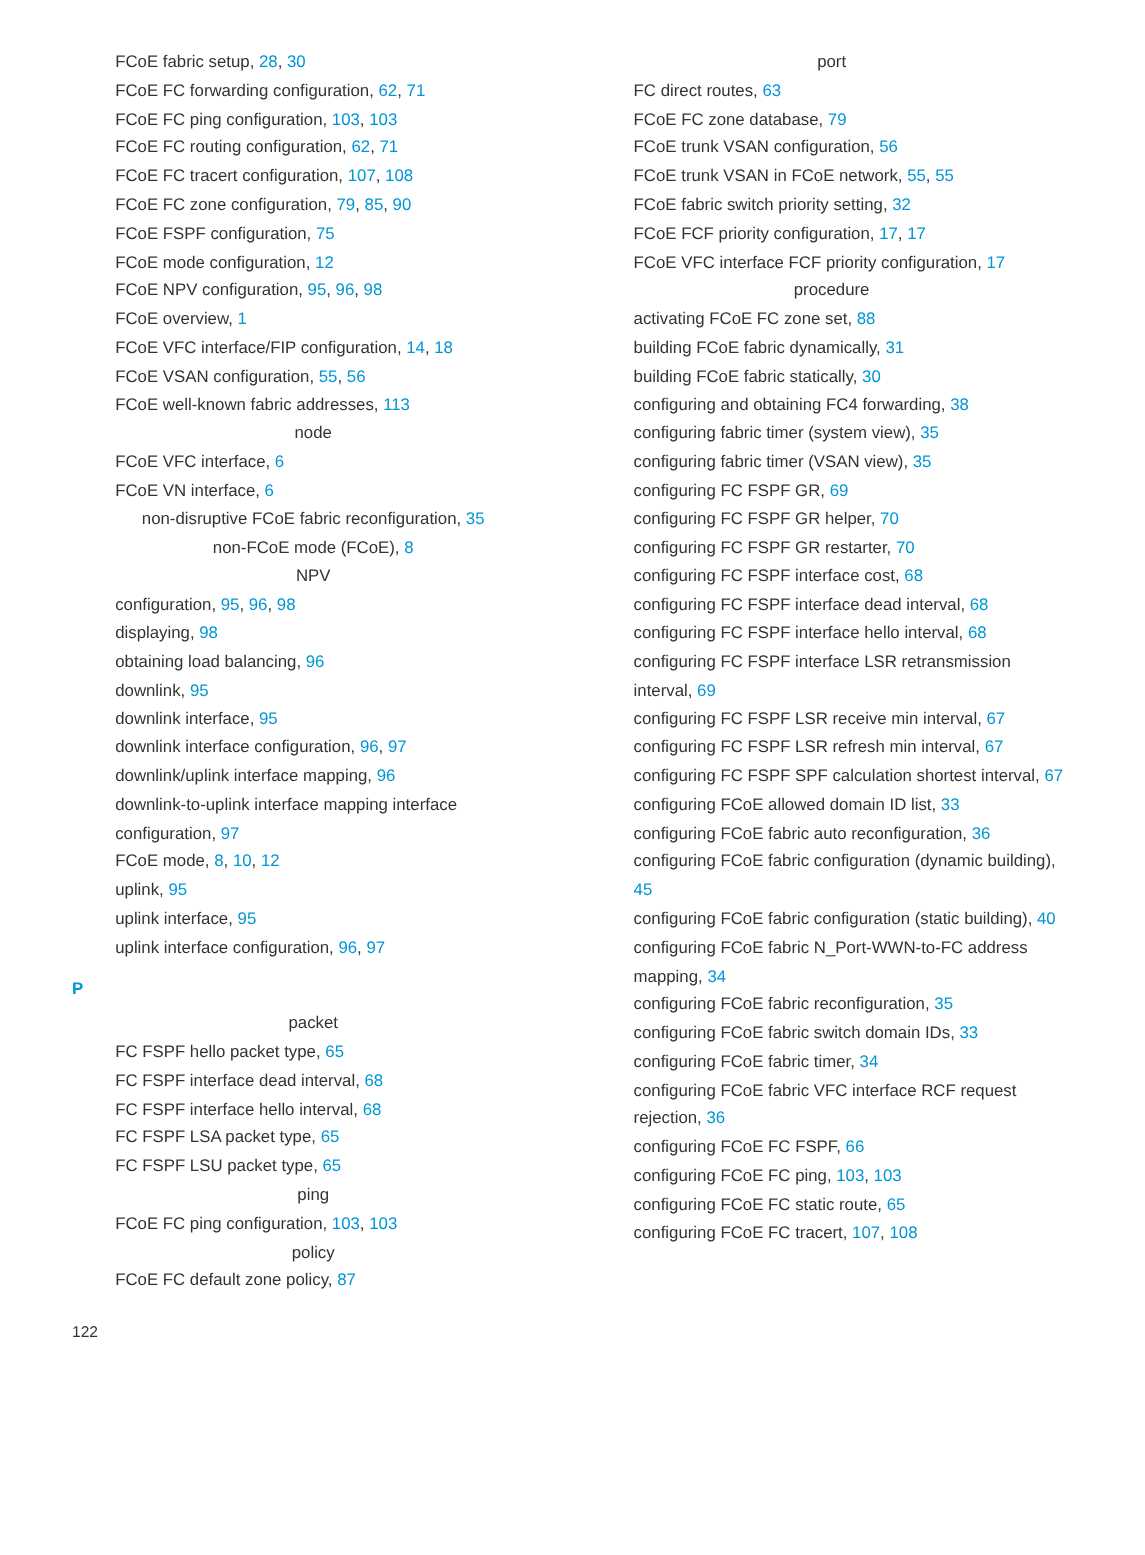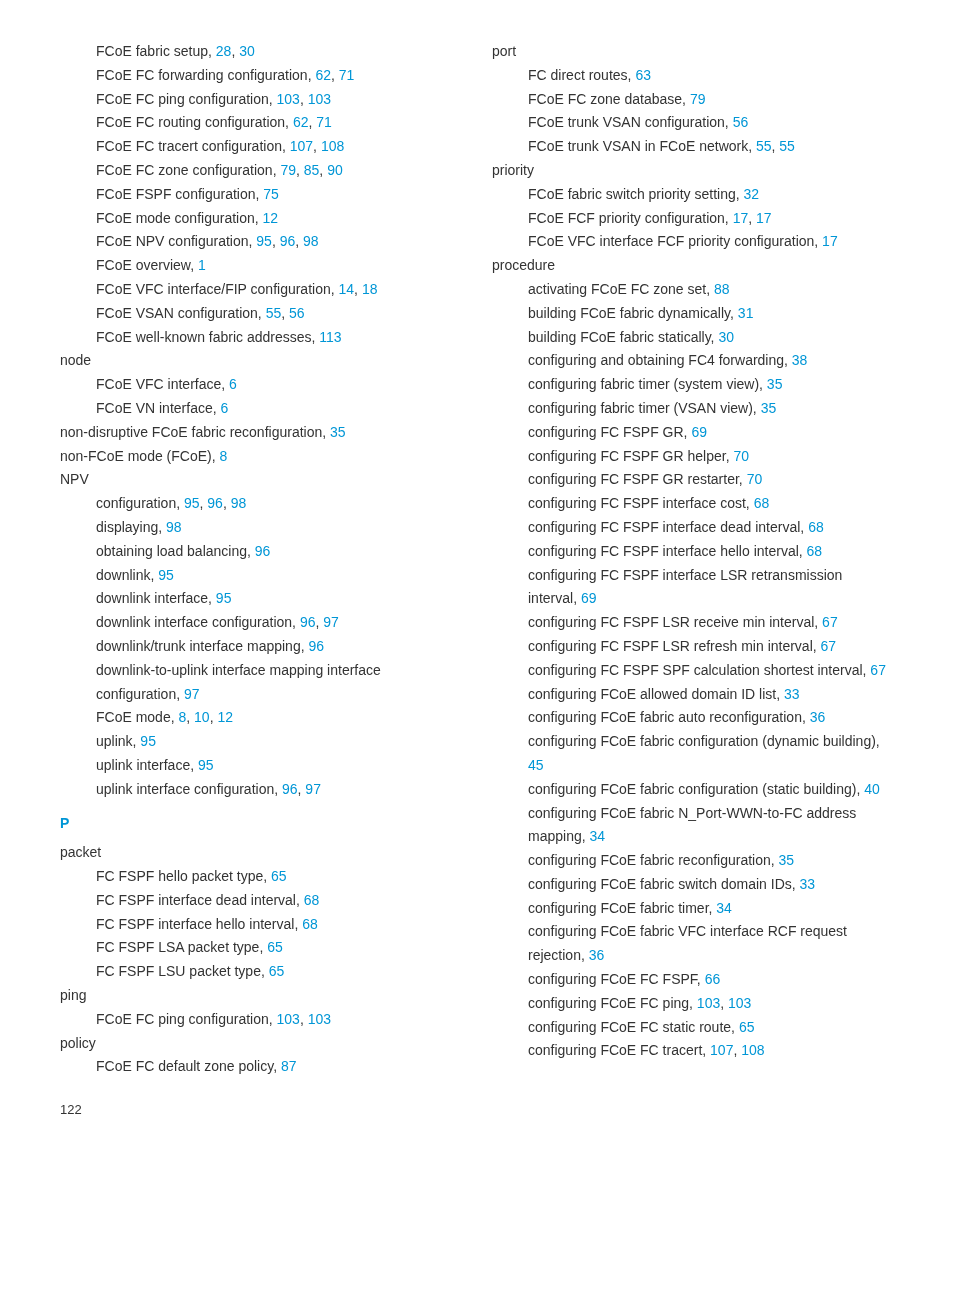--- a/index.html
+++ b/index.html
@@ -17,21 +17,21 @@
     gap: 30px;
   }
   .col {
     flex: 1;
     min-width: 0;
   }
   .entry {
     padding-left: 36px;
     text-indent: 0;
   }
-  .entry.lvl0 { padding-left: 0; }
+  .entry.lvl0 { padding-left: 0; text-align: center; }
   .entry.lvl1 { padding-left: 36px; }
   a, .pg {
     color: #0096d6;
     text-decoration: none;
   }
   .section-head {
     color: #0096d6;
     font-weight: bold;
     margin-top: 10px;
     margin-bottom: 6px;
@@ -65,21 +65,21 @@
       <div class="entry lvl1"><span>FCoE VN interface, </span><a href="#" class="pg">6</a></div>
       <div class="entry lvl0"><span>non-disruptive FCoE fabric reconfiguration, </span><a href="#" class="pg">35</a></div>
       <div class="entry lvl0"><span>non-FCoE mode (FCoE), </span><a href="#" class="pg">8</a></div>
       <div class="entry lvl0"><span>NPV</span></div>
       <div class="entry lvl1"><span>configuration, </span><a href="#" class="pg">95</a>, <a href="#" class="pg">96</a>, <a href="#" class="pg">98</a></div>
       <div class="entry lvl1"><span>displaying, </span><a href="#" class="pg">98</a></div>
       <div class="entry lvl1"><span>obtaining load balancing, </span><a href="#" class="pg">96</a></div>
       <div class="entry lvl1"><span>downlink, </span><a href="#" class="pg">95</a></div>
       <div class="entry lvl1"><span>downlink interface, </span><a href="#" class="pg">95</a></div>
       <div class="entry lvl1"><span>downlink interface configuration, </span><a href="#" class="pg">96</a>, <a href="#" class="pg">97</a></div>
-      <div class="entry lvl1"><span>downlink/trunk interface mapping, </span><a href="#" class="pg">96</a></div>
+      <div class="entry lvl1"><span>downlink/uplink interface mapping, </span><a href="#" class="pg">96</a></div>
       <div class="entry lvl1"><span>downlink-to-uplink interface mapping interface configuration, </span><a href="#" class="pg">97</a></div>
       <div class="entry lvl1"><span>FCoE mode, </span><a href="#" class="pg">8</a>, <a href="#" class="pg">10</a>, <a href="#" class="pg">12</a></div>
       <div class="entry lvl1"><span>uplink, </span><a href="#" class="pg">95</a></div>
       <div class="entry lvl1"><span>uplink interface, </span><a href="#" class="pg">95</a></div>
       <div class="entry lvl1"><span>uplink interface configuration, </span><a href="#" class="pg">96</a>, <a href="#" class="pg">97</a></div>
       <div class="section-head">P</div>
       <div class="entry lvl0"><span>packet</span></div>
       <div class="entry lvl1"><span>FC FSPF hello packet type, </span><a href="#" class="pg">65</a></div>
       <div class="entry lvl1"><span>FC FSPF interface dead interval, </span><a href="#" class="pg">68</a></div>
       <div class="entry lvl1"><span>FC FSPF interface hello interval, </span><a href="#" class="pg">68</a></div>
@@ -89,21 +89,20 @@
       <div class="entry lvl1"><span>FCoE FC ping configuration, </span><a href="#" class="pg">103</a>, <a href="#" class="pg">103</a></div>
       <div class="entry lvl0"><span>policy</span></div>
       <div class="entry lvl1"><span>FCoE FC default zone policy, </span><a href="#" class="pg">87</a></div>
     </div>
   <div class="col" id="col-right">
       <div class="entry lvl0"><span>port</span></div>
       <div class="entry lvl1"><span>FC direct routes, </span><a href="#" class="pg">63</a></div>
       <div class="entry lvl1"><span>FCoE FC zone database, </span><a href="#" class="pg">79</a></div>
       <div class="entry lvl1"><span>FCoE trunk VSAN configuration, </span><a href="#" class="pg">56</a></div>
       <div class="entry lvl1"><span>FCoE trunk VSAN in FCoE network, </span><a href="#" class="pg">55</a>, <a href="#" class="pg">55</a></div>
-      <div class="entry lvl0"><span>priority</span></div>
       <div class="entry lvl1"><span>FCoE fabric switch priority setting, </span><a href="#" class="pg">32</a></div>
       <div class="entry lvl1"><span>FCoE FCF priority configuration, </span><a href="#" class="pg">17</a>, <a href="#" class="pg">17</a></div>
       <div class="entry lvl1"><span>FCoE VFC interface FCF priority configuration, </span><a href="#" class="pg">17</a></div>
       <div class="entry lvl0"><span>procedure</span></div>
       <div class="entry lvl1"><span>activating FCoE FC zone set, </span><a href="#" class="pg">88</a></div>
       <div class="entry lvl1"><span>building FCoE fabric dynamically, </span><a href="#" class="pg">31</a></div>
       <div class="entry lvl1"><span>building FCoE fabric statically, </span><a href="#" class="pg">30</a></div>
       <div class="entry lvl1"><span>configuring and obtaining FC4 forwarding, </span><a href="#" class="pg">38</a></div>
       <div class="entry lvl1"><span>configuring fabric timer (system view), </span><a href="#" class="pg">35</a></div>
       <div class="entry lvl1"><span>configuring fabric timer (VSAN view), </span><a href="#" class="pg">35</a></div>

